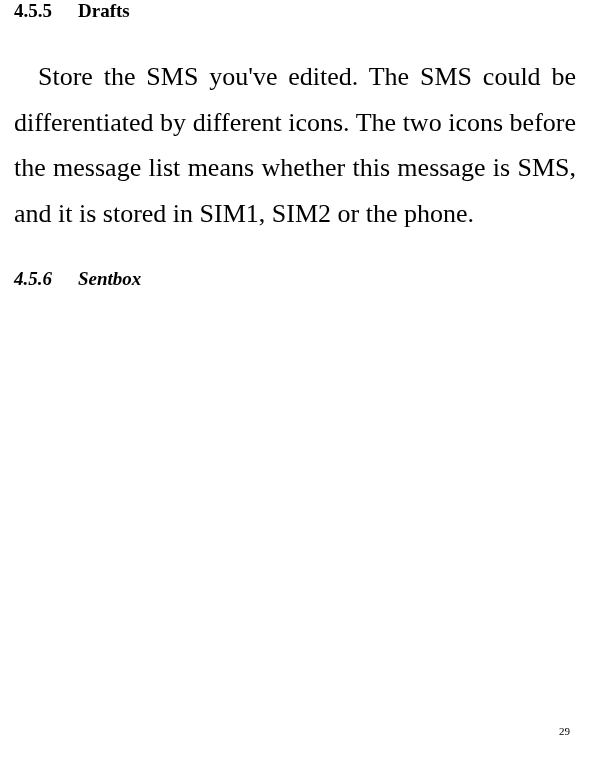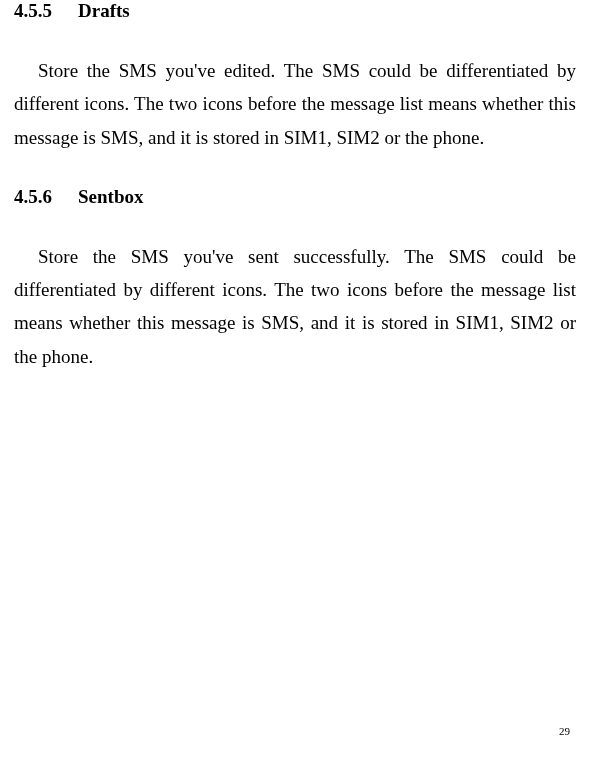--- a/index.html
+++ b/index.html
@@ -21,21 +21,21 @@
     .section-heading {
       font-weight: bold;
       font-size: 19px;
       margin-bottom: 28px;
     }
     .heading-number {
       display: inline-block;
       margin-right: 26px;
     }
     .paragraph {
-      font-size: 19px;
+      font-size: 26px;
       line-height: 1.75;
       margin-bottom: 28px;
     }
     .first-para {
       text-align: justify;
       text-justify: inter-word;
     }
     .first-line-indent {
       text-indent: 24px;
     }
@@ -47,20 +47,21 @@
       bottom: 20px;
       right: 20px;
       font-size: 11px;
     }
     .sec1-heading {
       margin-bottom: 32px;
     }
     .sec2-heading {
       margin-top: 4px;
       margin-bottom: 32px;
+      font-style: italic;
     }
     .sec3-heading {
       margin-top: 4px;
       margin-bottom: 32px;
     }
   </style>
 </head>
 <body>
 
 <div class="page">
@@ -73,21 +74,20 @@
     <div class="first-para first-line-indent">Store the SMS you've edited. The SMS could be differentiated by different icons. The two icons before the message list means whether this message is SMS, and it is stored in SIM1, SIM2 or the phone.</div>
   </div>
 
   <div style="height:28px;"></div>
 
   <div class="section-heading sec2-heading">
     <span class="heading-number">4.5.6</span><span>Sentbox</span>
   </div>
 
   <div class="paragraph" style="margin-bottom:0;">
-    <div class="first-para first-line-indent">Store the SMS you've sent successfully. The SMS could be differentiated by different icons. The two icons before the message list means whether this message is SMS, and it is stored in SIM1, SIM2 or the phone.</div>
   </div>
 
   <div style="height:28px;"></div>
 
 
 
 </div>
 
 <div class="page-number">29</div>
 

